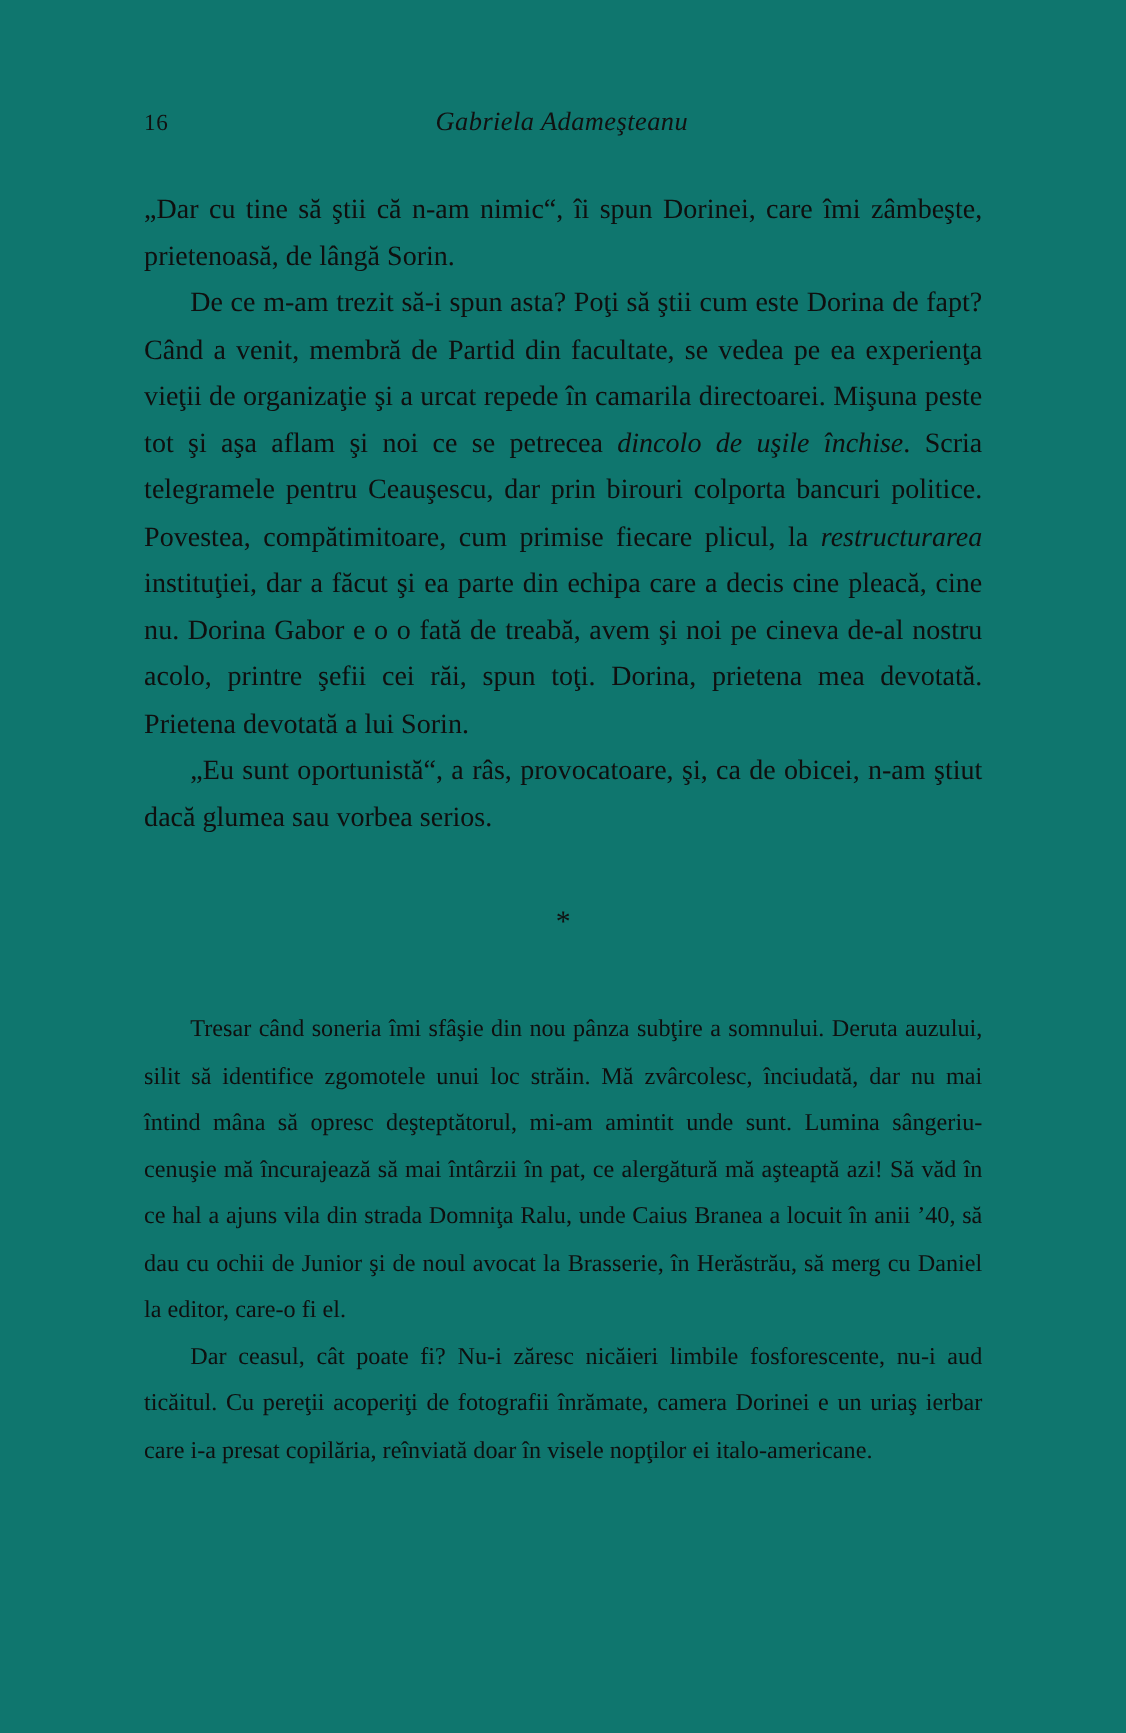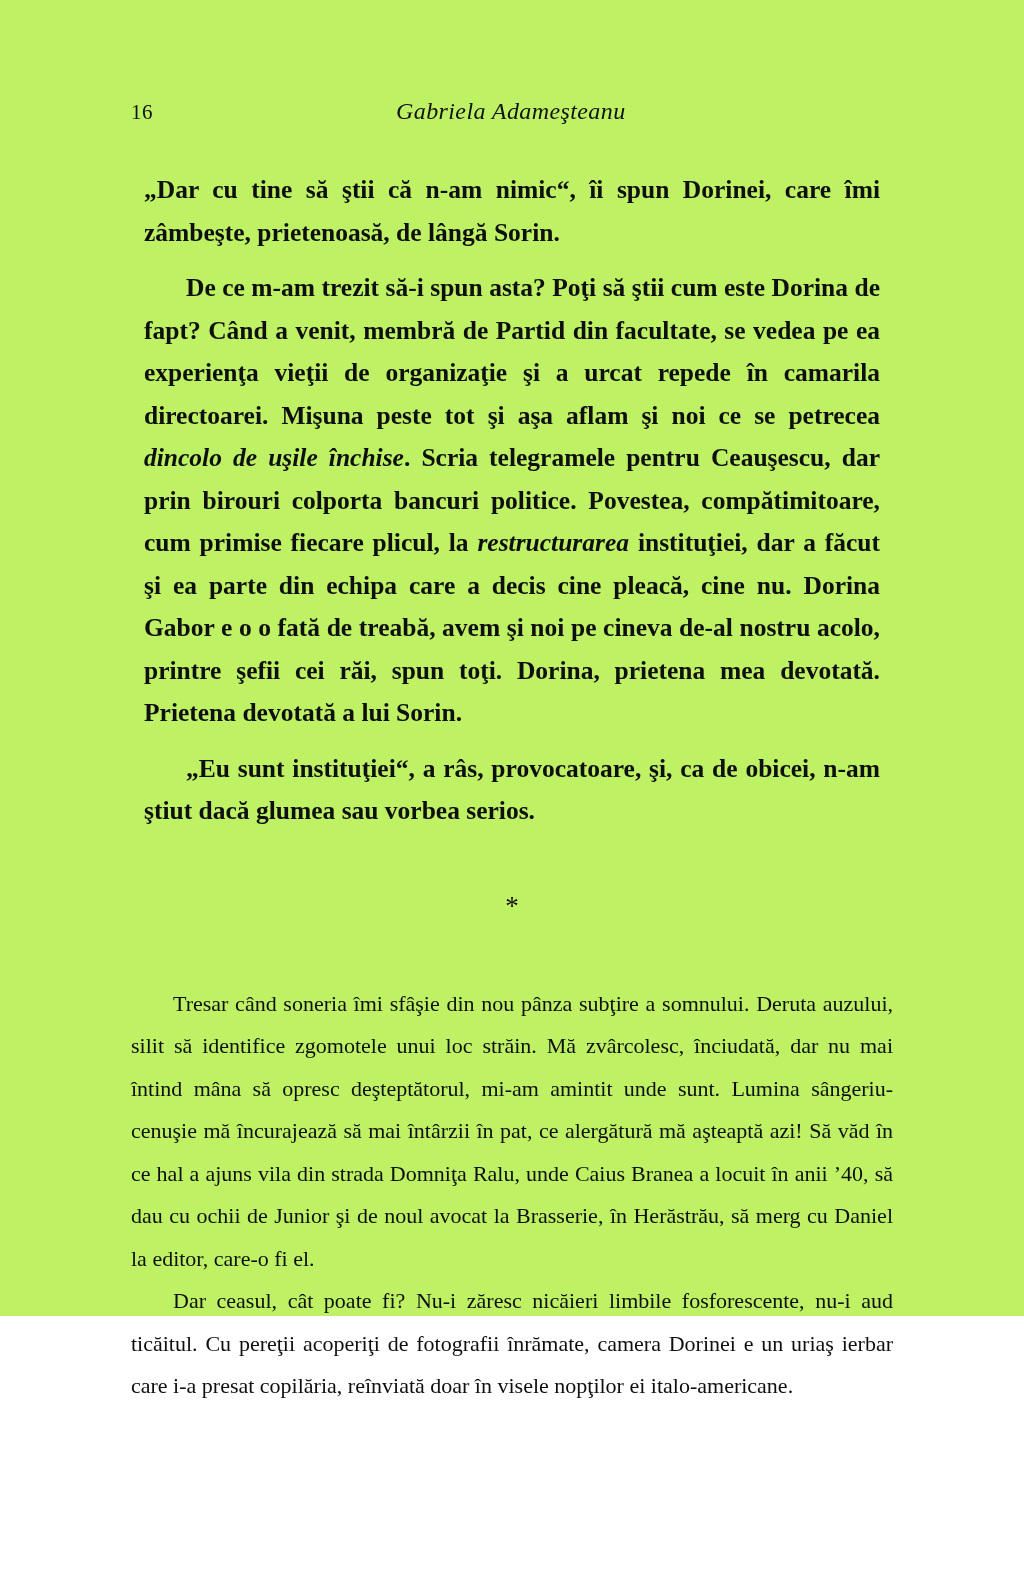--- a/index.html
+++ b/index.html
@@ -13,22 +13,22 @@
     font-family: "Liberation Serif", serif;
     color: #111111;
     position: relative;
     overflow: hidden;
   }
   .page {
     position: absolute;
     top: 0;
     left: 0;
     width: 1024px;
-    height: 1316px;
-    background: #bef264;
+    height: 1575px;
+    background: #0f766e;
   }
   .content {
     position: absolute;
     left: 131px;
     top: 98px;
     width: 762px;
   }
   .running-head {
     display: flex;
     align-items: baseline;
@@ -54,22 +54,21 @@
   }
   .body-text {
     margin-top: 35px;
     font-size: 25.5px;
     line-height: 42.5px;
     text-align: justify;
     text-justify: inter-word;
     color: #0f0f0f;
   }
   .body-text p {
-    margin: 13px;
-    font-weight: bold;
+    margin: 0;
   }
   .indent {
     text-indent: 42px;
   }
   .no-indent {
     text-indent: 0;
   }
   em {
     font-style: italic;
   }
@@ -96,21 +95,21 @@
   <div class="content">
 
     <div class="running-head">
       <span class="folio">16</span>
       <span class="author">Gabriela Adameşteanu</span>
     </div>
 
     <div class="body-text">
         <p class="no-indent"><span>„Dar cu tine să ştii că n-am nimic“, îi spun Dorinei, care îmi zâmbeşte, prietenoasă, de lângă Sorin.</span></p>
         <p class="indent"><span>De ce m-am trezit să-i spun asta? Poţi să ştii cum este Dorina de fapt? Când a venit, membră de Partid din facultate, se vedea pe ea experienţa vieţii de organizaţie şi a urcat repede în camarila directoarei. Mişuna peste tot şi aşa aflam şi noi ce se petrecea </span><em>dincolo de uşile închise</em><span>. Scria telegramele pentru Ceauşescu, dar prin birouri colporta bancuri politice. Povestea, compătimitoare, cum primise fiecare plicul, la </span><em>restructurarea</em><span> instituţiei, dar a făcut şi ea parte din echipa care a decis cine pleacă, cine nu. Dorina Gabor e o o fată de treabă, avem şi noi pe cineva de-al nostru acolo, printre şefii cei răi, spun toţi. Dorina, prietena mea devotată. Prietena devotată a lui Sorin.</span></p>
-        <p class="indent"><span>„Eu sunt instituţiei“, a râs, provocatoare, şi, ca de obicei, n-am ştiut dacă glumea sau vorbea serios.</span></p>
+        <p class="indent"><span>„Eu sunt oportunistă“, a râs, provocatoare, şi, ca de obicei, n-am ştiut dacă glumea sau vorbea serios.</span></p>
       </div>
 
     <div class="sep">*</div>
 
     <div class="block-two">
         <p class="indent"><span>Tresar când soneria îmi sfâşie din nou pânza subţire a somnului. Deruta auzului, silit să identifice zgomotele unui loc străin. Mă zvârcolesc, înciudată, dar nu mai întind mâna să opresc deşteptătorul, mi-am amintit unde sunt. Lumina sângeriu-cenuşie mă încurajează să mai întârzii în pat, ce alergătură mă aşteaptă azi! Să văd în ce hal a ajuns vila din strada Domniţa Ralu, unde Caius Branea a locuit în anii ’40, să dau cu ochii de Junior şi de noul avocat la Brasserie, în Herăstrău, să merg cu Daniel la editor, care-o fi el.</span></p>
         <p class="indent"><span>Dar ceasul, cât poate fi? Nu-i zăresc nicăieri limbile fosforescente, nu-i aud ticăitul. Cu pereţii acoperiţi de fotografii înrămate, camera Dorinei e un uriaş ierbar care i-a presat copilăria, reînviată doar în visele nopţilor ei italo-americane.</span></p>
       </div>
 
   </div>

